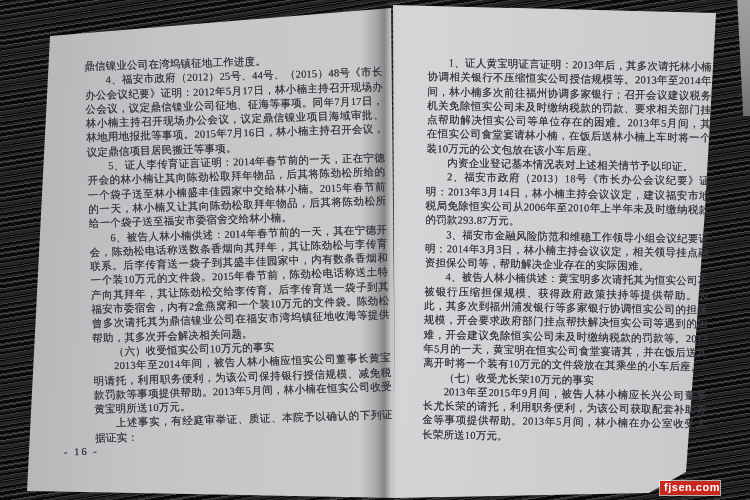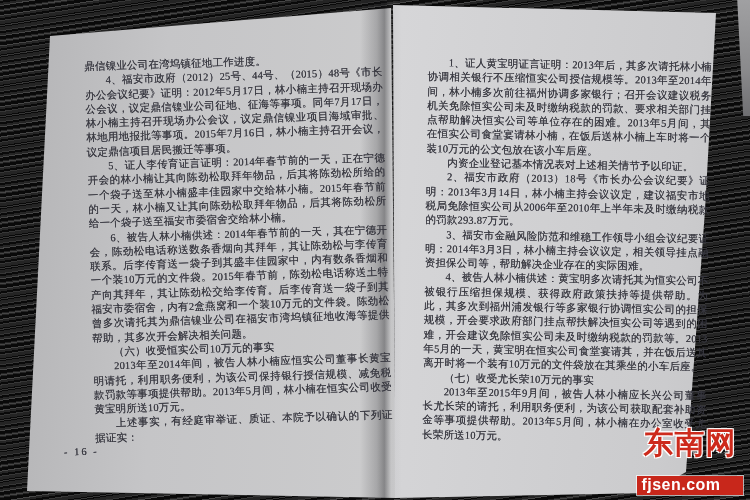--- a/index.html
+++ b/index.html
@@ -44,22 +44,22 @@
     text-shadow:0 0 .6px rgba(45,45,55,.85);
   }
   .watermark{position:absolute;right:1px;bottom:5px;width:118px;text-align:center;line-height:1;}
   .wm-name{
     font-family:"Liberation Sans",sans-serif;
     font-size:30px;font-weight:bold;color:#cd2a1c;letter-spacing:1px;
     text-shadow:-1px -1px 0 #fff,1px -1px 0 #fff,-1px 1px 0 #fff,1px 1px 0 #fff,0 0 2px #fff;
   }
   .wm-url{
     display:inline-block;margin-top:18px;background:#c8271b;color:#fff;
-    font-family:"Liberation Sans",sans-serif;font-size:16px;font-weight:bold;
-    letter-spacing:.5px;padding:1px 22px 2px 4px;
+    font-family:"Liberation Sans",sans-serif;font-size:11px;font-weight:bold;
+    letter-spacing:.5px;padding:1px 0 2px 4px;
     box-shadow:0 0 0 1px rgba(255,255,255,.65);
   }
 </style>
 </head>
 <body>
 
 <div class="stage">
 
   <div class="side-object"></div>
 
@@ -83,17 +83,16 @@
     <p class="para indent">1、证人黄宝明证言证明：2013年后，其多次请托林小楠协调相关银行不压缩恒实公司授信规模等。2013年至2014年间，林小楠多次前往福州协调多家银行；召开会议建议税务机关免除恒实公司未及时缴纳税款的罚款、要求相关部门挂点帮助解决恒实公司等单位存在的困难。2013年5月间，其在恒实公司食堂宴请林小楠，在饭后送林小楠上车时将一个装10万元的公文包放在该小车后座。</p>
     <p class="para indent">内资企业登记基本情况表对上述相关情节予以印证。</p>
     <p class="para indent">2、福安市政府（2013）18号《市长办公会议纪要》证明：2013年3月14日，林小楠主持会议议定，建议福安市地税局免除恒实公司从2006年至2010年上半年未及时缴纳税款的罚款293.87万元。</p>
     <p class="para indent">3、福安市金融风险防范和维稳工作领导小组会议纪要证明：2014年3月3日，林小楠主持会议议定，相关领导挂点融资担保公司等，帮助解决企业存在的实际困难。</p>
     <p class="para indent">4、被告人林小楠供述：黄宝明多次请托其为恒实公司不被银行压缩担保规模、获得政府政策扶持等提供帮助。为此，其多次到福州浦发银行等多家银行协调恒实公司的担保规模，开会要求政府部门挂点帮扶解决恒实公司等遇到的困难，开会建议免除恒实公司未及时缴纳税款的罚款等。2013年5月的一天，黄宝明在恒实公司食堂宴请其，并在饭后送其离开时将一个装有10万元的文件袋放在其乘坐的小车后座。</p>
     <p class="para indent">（七）收受尤长荣10万元的事实</p>
     <p class="para indent">2013年至2015年9月间，被告人林小楠应长兴公司董事长尤长荣的请托，利用职务便利，为该公司获取配套补助资金等事项提供帮助。2013年5月间，林小楠在办公室收受尤长荣所送10万元。</p>
   </div>
 
   <div class="watermark">
-    <div class="wm-name">东南网</div>
     <div class="wm-url">fjsen.com</div>
   </div>
 
 </div>
 
 </body></html>

